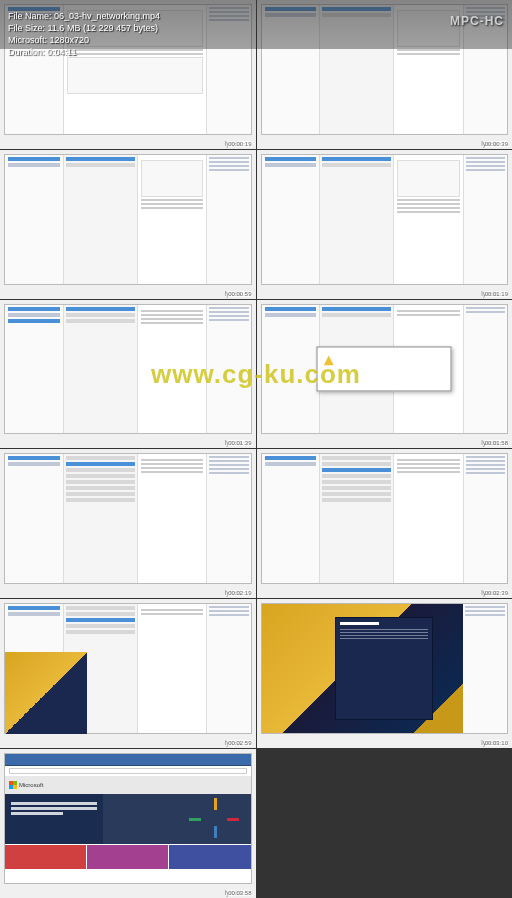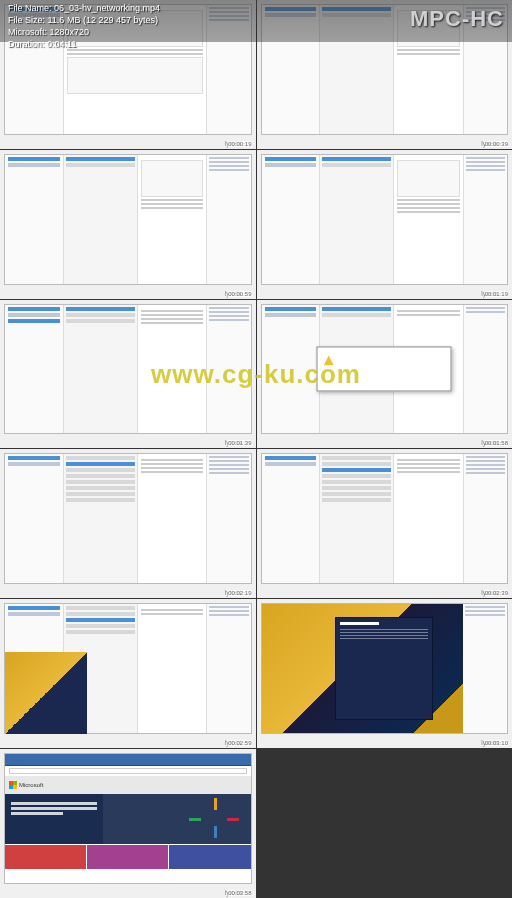--- a/index.html
+++ b/index.html
@@ -9,37 +9,37 @@
       background: #0a0a0a;
       font-family: Arial, sans-serif;
       position: relative;
       overflow: hidden;
     }
     .header {
       position: absolute;
       top: 0;
       left: 0;
       right: 0;
-      height: 42px;
+      height: 49px;
       background: linear-gradient(to bottom, rgba(60,60,60,0.6), rgba(30,30,30,0.4));
-      padding: 2px 8px;
+      padding: 10px 8px;
       display: flex;
       justify-content: space-between;
       z-index: 10;
     }
     .file-info {
       color: #fff;
       font-size: 9px;
       line-height: 12px;
       text-shadow: 1px 1px 1px rgba(0,0,0,0.8);
     }
     .file-info div { white-space: nowrap; }
     .app-label {
       color: #d0d0d0;
-      font-size: 22px;
+      font-size: 12px;
       font-weight: bold;
       letter-spacing: 1px;
       text-shadow: 1px 1px 2px rgba(0,0,0,0.8);
       padding-top: 4px;
     }
     .grid {
       display: grid;
       grid-template-columns: 1fr 1fr;
       grid-template-rows: repeat(6, 1fr);
       gap: 1px;

